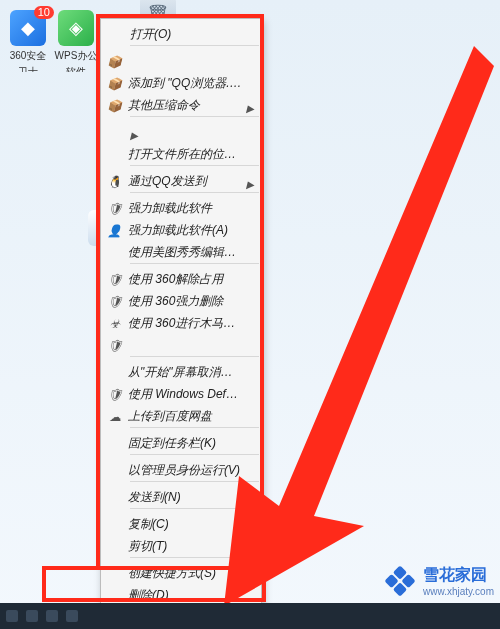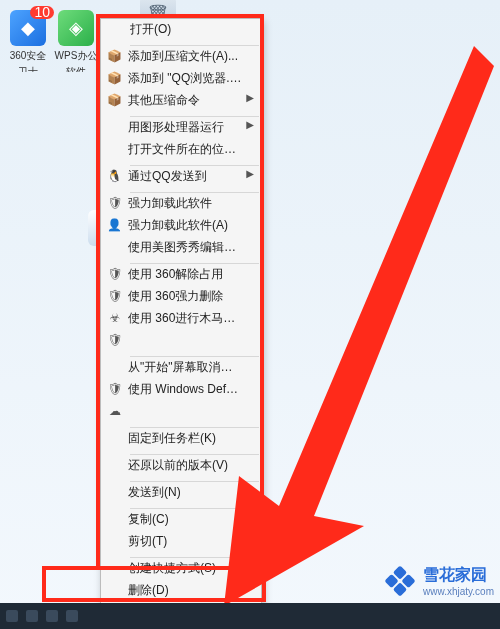--- a/index.html
+++ b/index.html
@@ -30,39 +30,40 @@
     display: flex; align-items: center; justify-content: center;
     color: #fff; font-size: 18px;
   }
   .icon-tile.green .glyph { background: linear-gradient(135deg,#6edc7b,#2bb04a); }
   .icon-tile .lbl {
     font-size: 10px; line-height: 16px; color: #333;
     word-break: break-all; max-height: 24px; overflow: hidden;
   }
   .badge {
     position: absolute; top: -4px; right: -4px;
-    background: #ff3b30; color: #fff; font-size: 14px;
+    background: #ff3b30; color: #fff; font-size: 11px;
     border-radius: 8px; padding: 0 4px; line-height: 13px;
   }
 
   .context-menu {
     position: absolute;
     top: 18px; left: 100px;
     width: 158px;
     background: #f5f5f5;
     border: 1px solid #bcbcbc;
     box-shadow: 2px 3px 8px rgba(0,0,0,.25);
     padding: 2px 1px;
   }
   .mi {
-    display: flex; align-items: flex-start;
+    display: flex; align-items: flex-end;
     height: 22px;
     padding: 0 6px 0 4px;
     cursor: default;
     position: relative;
+    font-style: italic;
   }
   .mi .ic {
     width: 18px; height: 16px; margin-right: 4px;
     display: flex; align-items: center; justify-content: center;
     font-size: 12px; color: #555;
   }
   .mi .txt { flex: 1; white-space: nowrap; overflow: hidden; text-overflow: ellipsis; font-size: 12px; }
   .mi .sub {
     width: 10px; text-align: right; color: #555; font-size: 10px;
   }
@@ -148,37 +149,35 @@
   </div>
 
   <div class="context-menu">
     <div class="mi top-item">
       <span class="txt">打开(O)</span>
     </div>
     <div class="sep"></div>
     <div id="menu-body">
         <div class="mi">
           <span class="ic">📦</span>
-          <span class="txt">添加到压缩文件(A)...</span>
           <span class="sub"></span>
         </div>
         <div class="mi">
           <span class="ic">📦</span>
           <span class="txt">添加到 "QQ浏览器.zip"(T)</span>
           <span class="sub"></span>
         </div>
         <div class="mi">
           <span class="ic">📦</span>
           <span class="txt">其他压缩命令</span>
           <span class="sub">▶</span>
         </div>
         <div class="sep"></div>
         <div class="mi">
           <span class="ic"></span>
-          <span class="txt">用图形处理器运行</span>
           <span class="sub">▶</span>
         </div>
         <div class="mi">
           <span class="ic"></span>
           <span class="txt">打开文件所在的位置(I)</span>
           <span class="sub"></span>
         </div>
         <div class="sep"></div>
         <div class="mi">
           <span class="ic">🐧</span>
@@ -227,32 +226,33 @@
           <span class="txt">从"开始"屏幕取消固定(P)</span>
           <span class="sub"></span>
         </div>
         <div class="mi">
           <span class="ic">🛡</span>
           <span class="txt">使用 Windows Defender扫描...</span>
           <span class="sub"></span>
         </div>
         <div class="mi">
           <span class="ic">☁</span>
+          <span class="txt">上传到百度网盘</span>
           <span class="sub"></span>
         </div>
         <div class="sep"></div>
         <div class="mi">
           <span class="ic"></span>
           <span class="txt">固定到任务栏(K)</span>
           <span class="sub"></span>
         </div>
         <div class="sep"></div>
         <div class="mi">
           <span class="ic"></span>
-          <span class="txt">还原以前的版本(V)</span>
+          <span class="txt">以管理员身份运行(V)</span>
           <span class="sub"></span>
         </div>
         <div class="sep"></div>
         <div class="mi">
           <span class="ic"></span>
           <span class="txt">发送到(N)</span>
           <span class="sub">▶</span>
         </div>
         <div class="sep"></div>
         <div class="mi">

